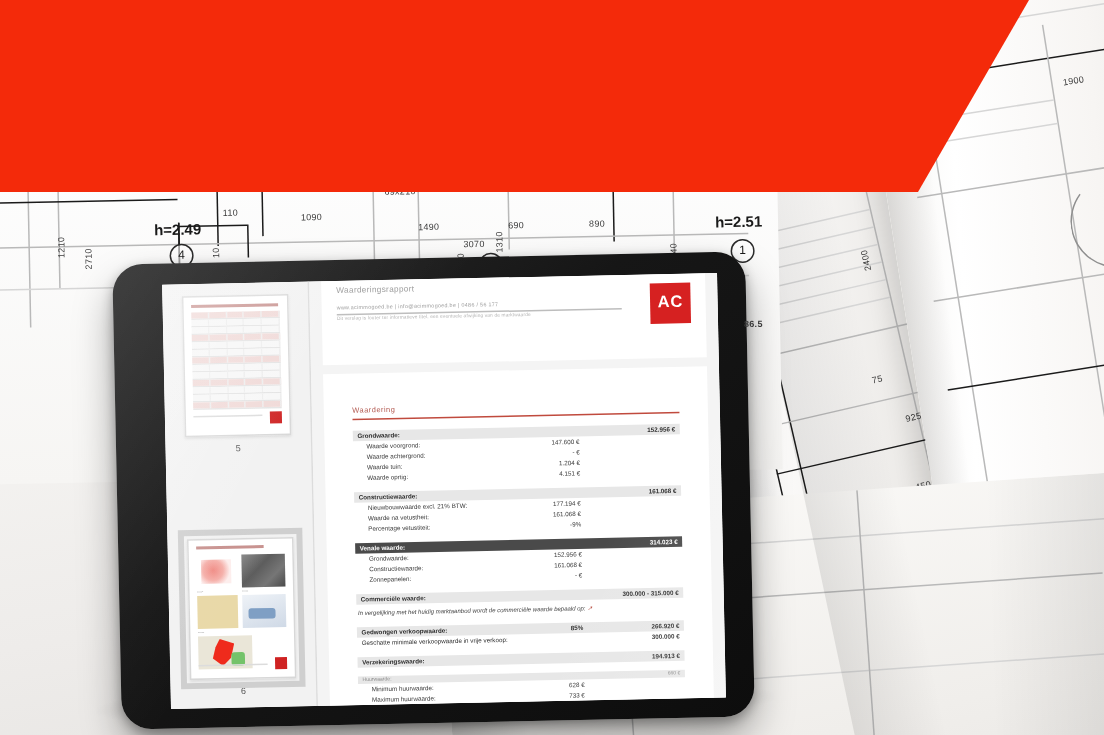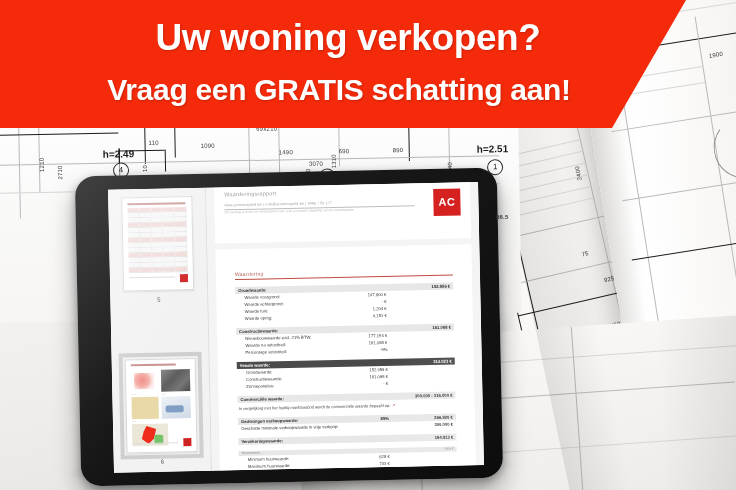--- a/index.html
+++ b/index.html
@@ -264,22 +264,20 @@
     <div class="dim vert" style="left:326px;top:66px;">1730</div>
     <div class="dim vert" style="left:424px;top:66px;">690</div>
     <div class="dim vert" style="left:468px;top:62px;">1040</div>
     <div class="htag" style="left:498px;top:30px;">h=2.51</div>
     <div class="circ" style="left:508px;top:46px;">1</div>
   </div>
 
   <div class="dim" style="left:496px;top:214px;font-size:6px;font-weight:bold;z-index:24;">86.5</div>
 
   <div class="banner">
-    <div class="banner-l1">Uw woning verkopen?</div>
-    <div class="banner-l2">Vraag een GRATIS schatting aan!</div>
   </div>
 
   <div class="tablet-shadow"></div>
   <div class="tablet">
     <div class="screen">
       <div class="reader">
 
         <div class="thumbs">
           <div class="thumb-wrap">
             <div class="thumb">

